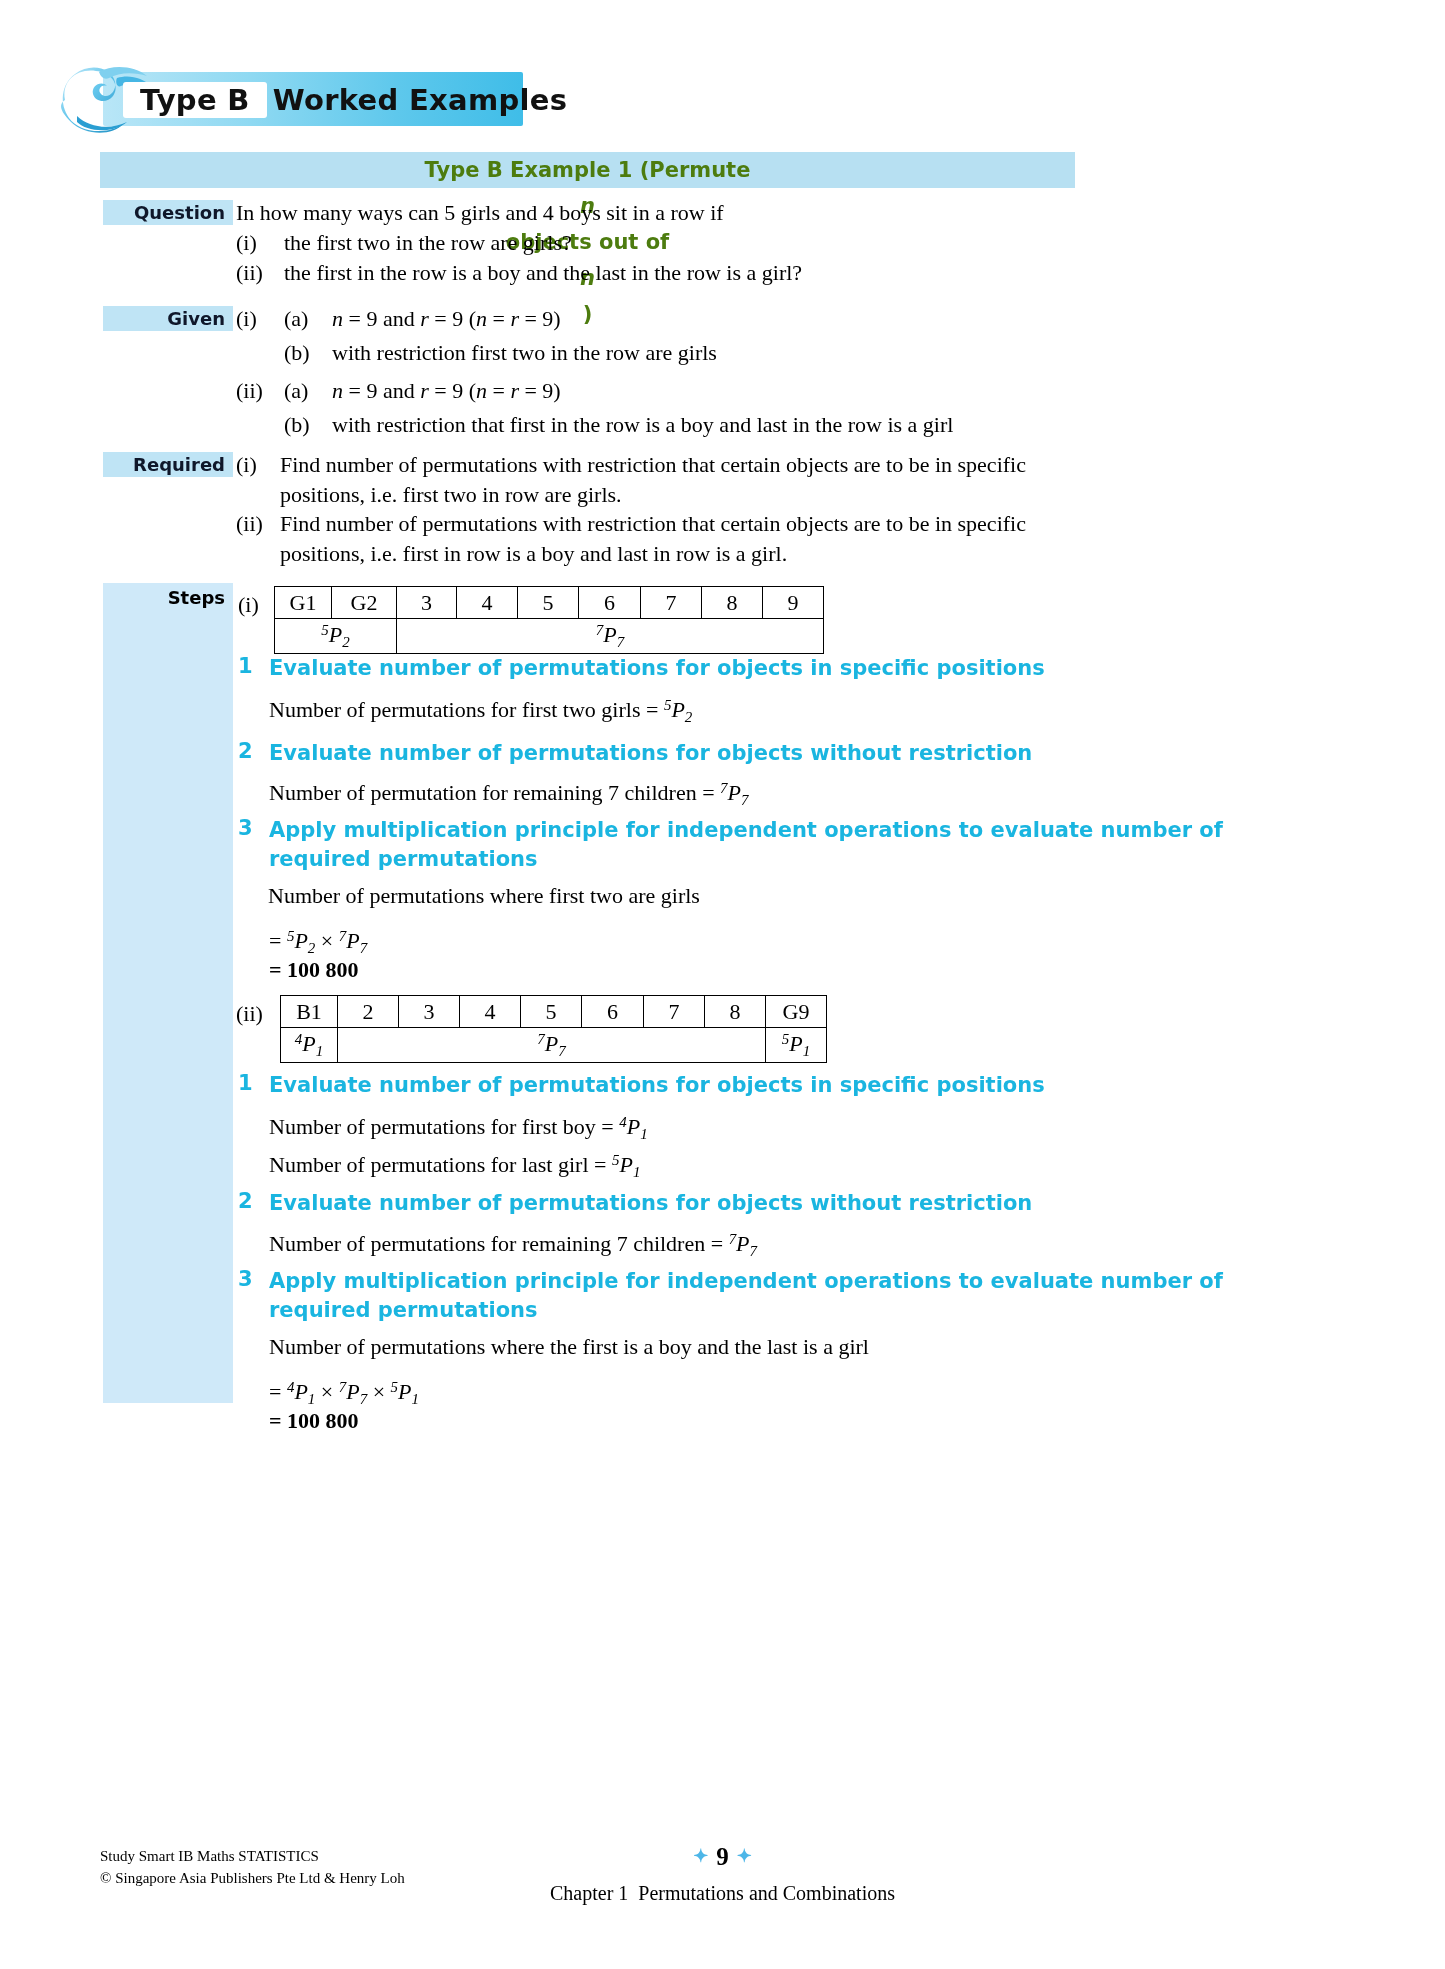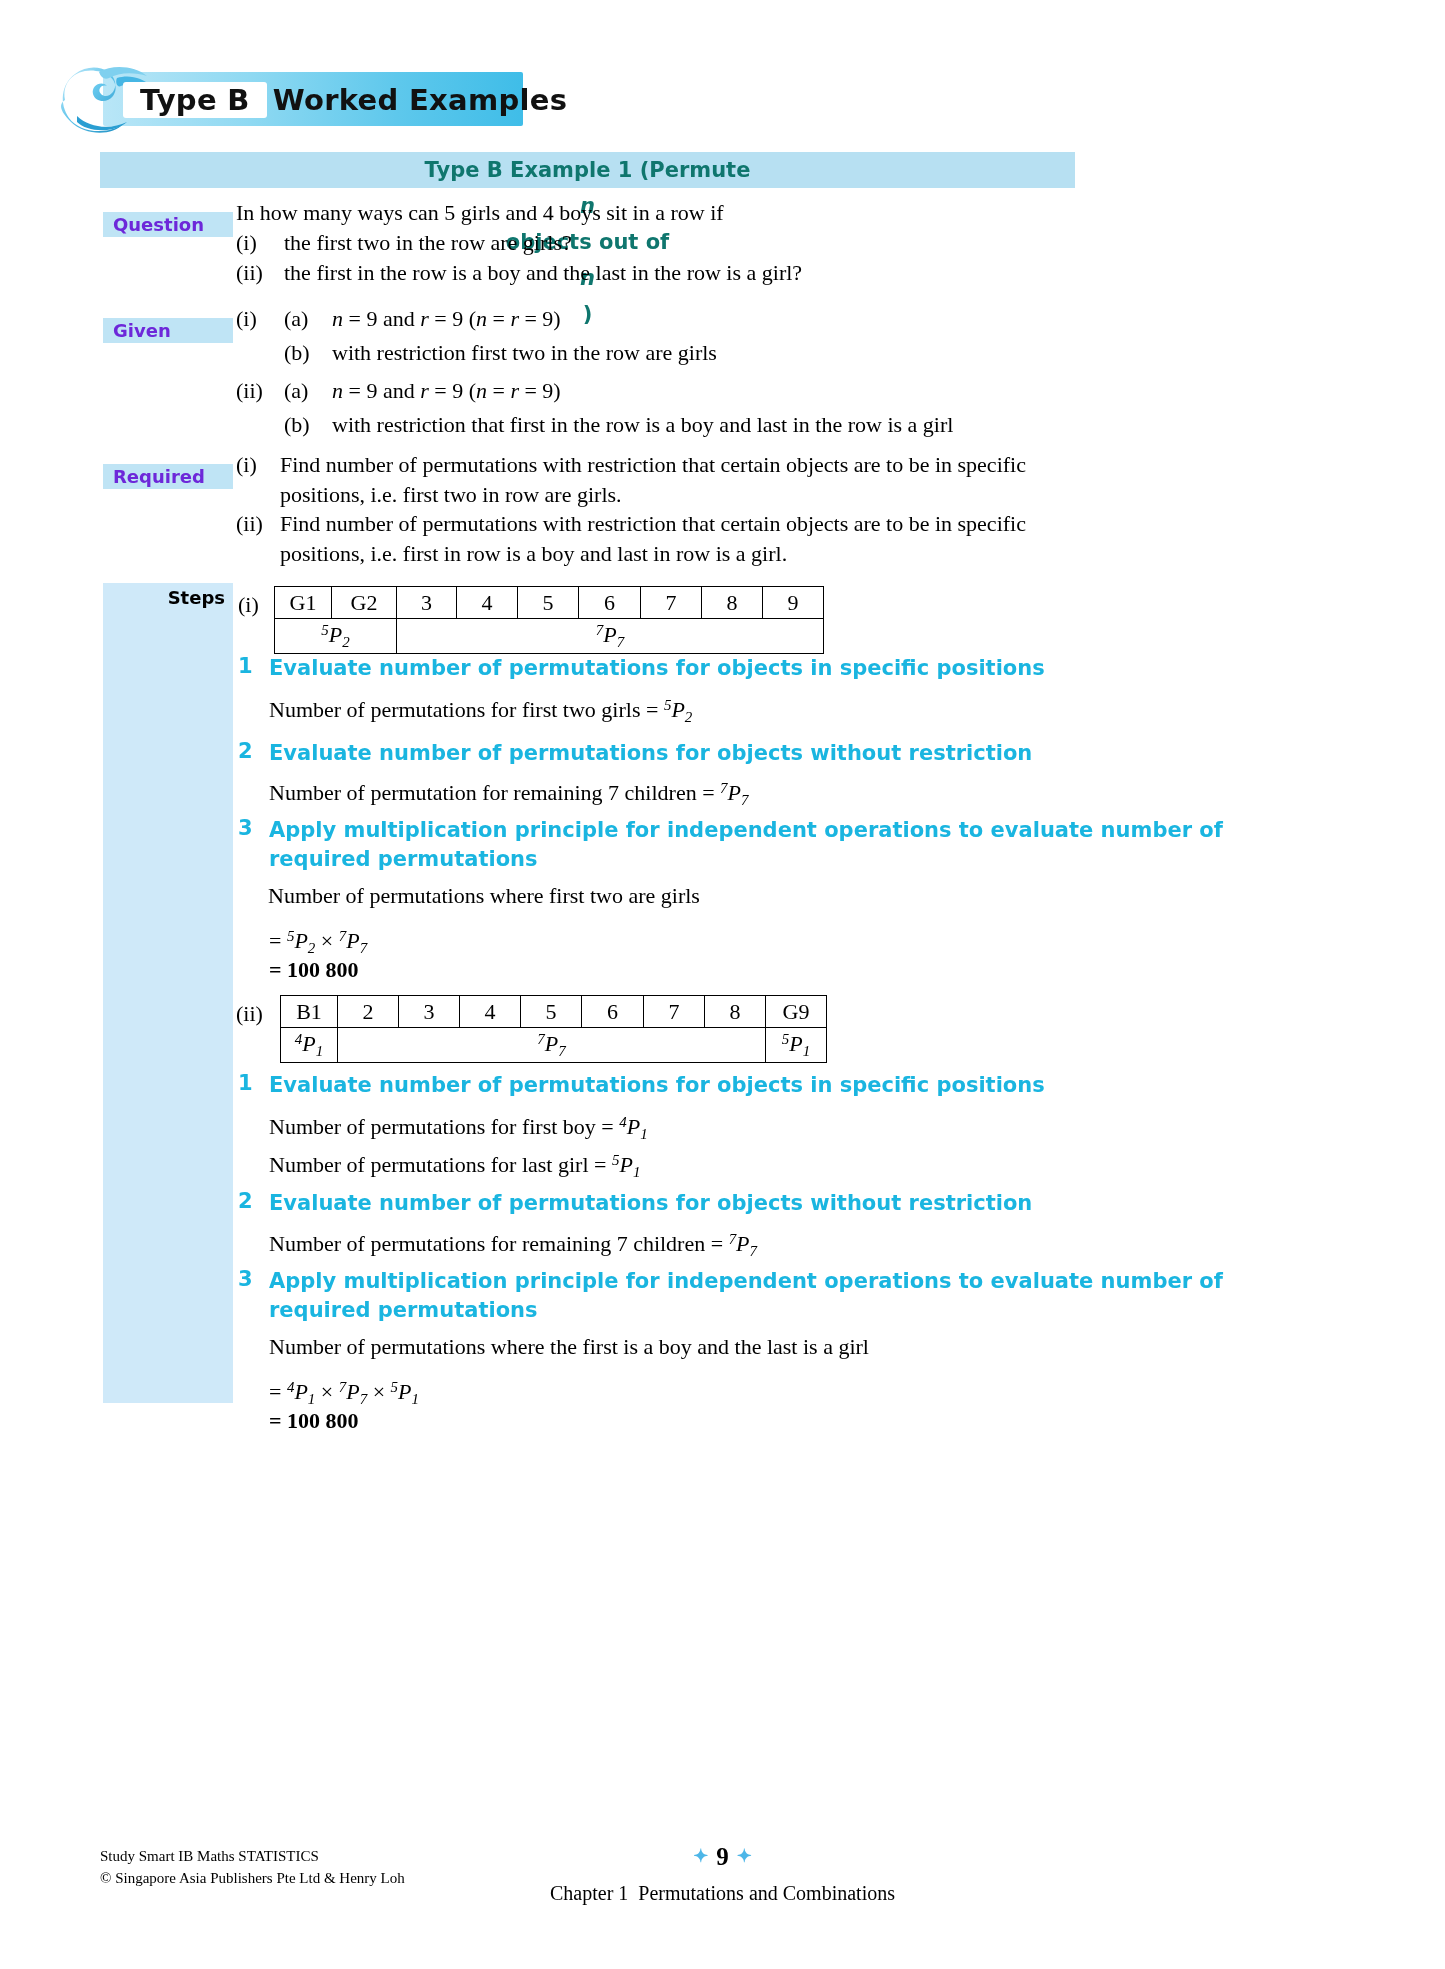--- a/index.html
+++ b/index.html
@@ -71,34 +71,34 @@
     height: 36px;
     background: #b7e0f2;
   }
   .title-bar span {
     display: block;
     text-align: center;
     line-height: 36px;
     font-family: "DejaVu Sans", sans-serif;
     font-weight: bold;
     font-size: 21px;
-    color: #0f766e;
+    color: #4d7c0f;
   }
 
   
   .chip {
     position: absolute;
     background: #bfe4f5;
     font-family: "DejaVu Sans", sans-serif;
     font-weight: bold;
     font-size: 18px;
-    color: #6d28d9;
+    color: #0f172a;
+    text-align: right;
     padding: 2px 8px 2px 10px;
     box-sizing: border-box;
-    margin-top: 12px;
   }
 
   
   .steps-bar {
     position: absolute;
     left: 103px;
     top: 583px;
     width: 130px;
     height: 820px;
     background: #cfe9f9;

